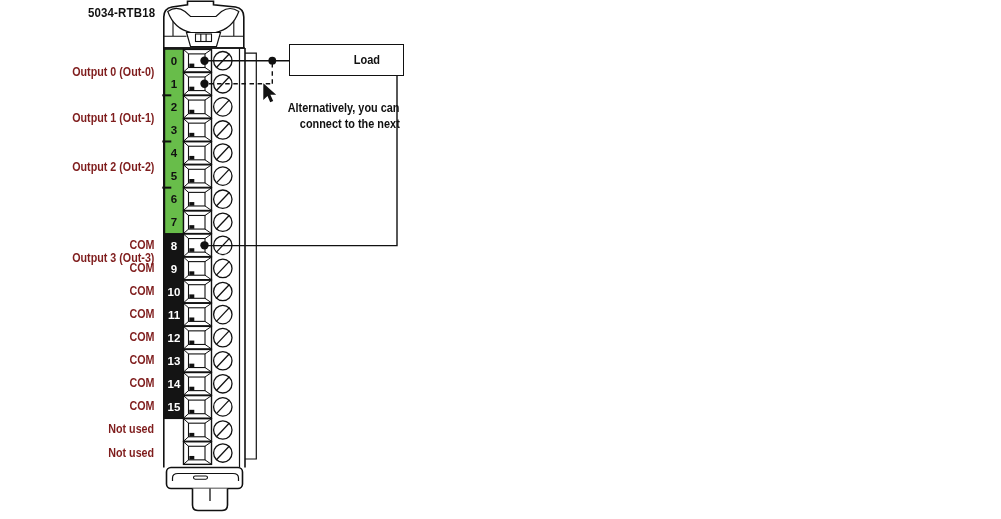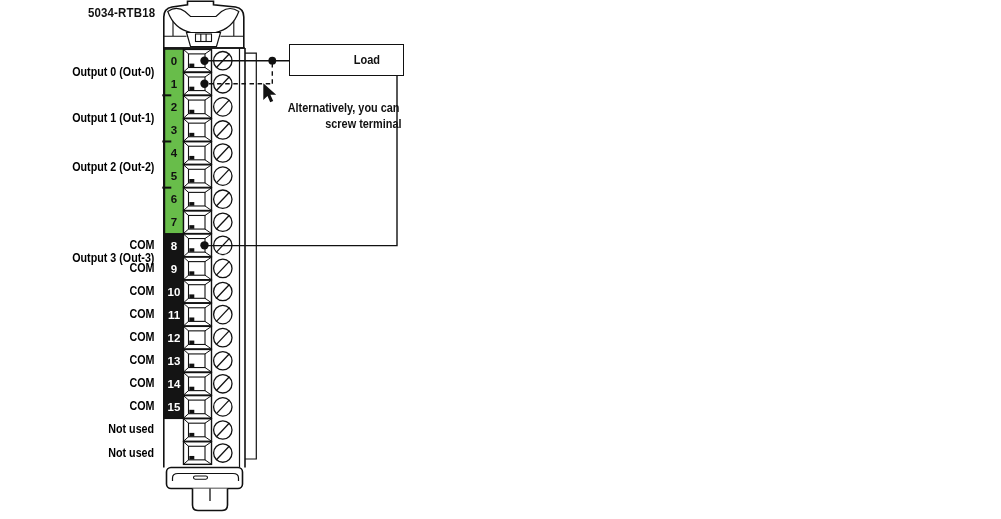--- a/index.html
+++ b/index.html
@@ -3,21 +3,21 @@
 <meta charset="utf-8">
 <style>
   html,body{margin:0;padding:0;background:#fff;}
   #stage{
     position:relative;width:1001px;height:519px;background:#fff;overflow:hidden;
     font-family:"Liberation Sans",sans-serif;color:#111;
   }
   .ctext{display:inline-block;transform:scaleX(.88);transform-origin:50% 50%;white-space:nowrap;}
   .rlabel{
     position:absolute;left:0;width:154px;text-align:right;
-    font-size:12.2px;font-weight:bold;line-height:15px;color:#000000;
+    font-size:12.2px;font-weight:bold;line-height:15px;color:#7f1d1d;
   }
   .rlabel .ctext{transform-origin:100% 50%;}
   #module-title{
     position:absolute;left:0;top:5px;width:155px;text-align:right;
     font-size:13.5px;font-weight:bold;letter-spacing:.2px;
   }
   #module-title .ctext{transform:scaleX(.85);transform-origin:100% 50%;}
   #load-box{
     position:absolute;left:289px;top:44px;width:73px;height:30px;
     background:#fff;border:1.4px solid #111;
@@ -269,16 +269,16 @@
 
     <polygon points="263.3,83.2 263.3,100 267.5,96 270.2,102.3 273.2,100.9 270.4,94.7 276.2,94.7" fill="#111"></polygon>
   </svg>
 
   <div id="load-box">
     <span class="ctext">Load</span>
   </div>
 
   <div id="annotation">
       <div><span class="ctext">Alternatively, you can</span></div>
-      <div><span class="ctext">screw terminal</span></div>
+      <div><span class="ctext">connect to the next</span></div>
     </div>
 
 </div>
 
 </body></html>

